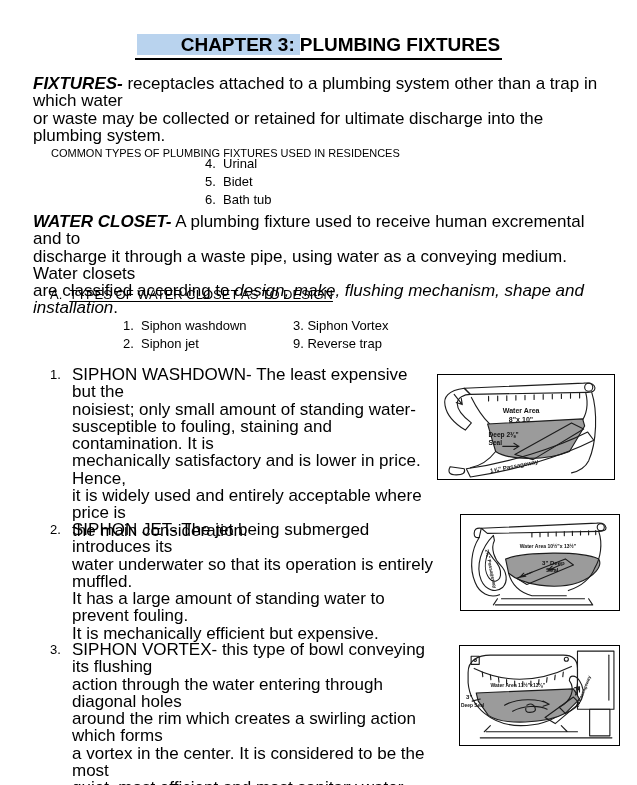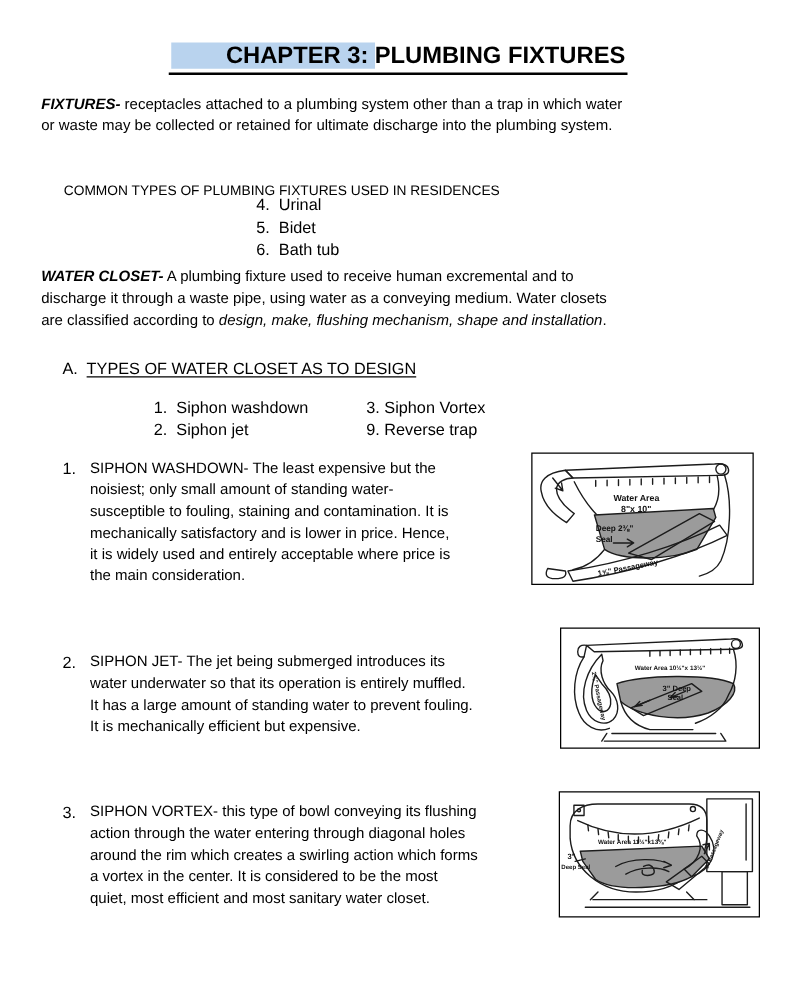--- a/index.html
+++ b/index.html
@@ -11,30 +11,30 @@
   html,body{margin:0;padding:0;background:var(--paper);}
   .page{
     position:relative;width:637px;height:785px;background:var(--paper);
     font-family:"Liberation Sans","DejaVu Sans",sans-serif;color:var(--ink);
     overflow:hidden;
   }
   .title{position:absolute;top:33px;left:0;width:100%;text-align:center;margin:0;
     font-size:19px;font-weight:bold;line-height:24px;}
   .title-line{display:inline-block;border-bottom:2px solid #000;padding:0 2px 1px 2px;}
   .hl{background:var(--highlight);padding-right:5px;padding-left:44px;}
-  .para{position:absolute;margin:0;font-size:12px;line-height:17.3px;white-space:pre-line;}
+  .para{position:absolute;margin:0;font-size:17px;line-height:17.3px;white-space:pre-line;}
   .lead{font-weight:bold;font-style:italic;}
   .ital{font-style:italic;}
   .heading{position:absolute;margin:18px;font-size:11px;font-weight:normal;line-height:17px;}
   .list-col{position:absolute;font-size:13px;line-height:18px;}
   .sec-head{position:absolute;font-size:13px;line-height:17px;}
   .sec-letter{margin-right:7px;}
   .sec-text{text-decoration:underline;text-underline-offset:2px;}
   .item-num{position:absolute;font-size:13px;line-height:17.3px;}
-  .fig{position:absolute;margin:4px;background:#fff;border:1.5px solid #000;box-sizing:border-box;}
+  .fig{position:absolute;margin:16px;background:#fff;border:1.5px solid #000;box-sizing:border-box;}
   .fig svg{display:block;width:100%;height:100%;}
   .ln path,.ln circle,.ln rect{stroke:#1c1c1c;stroke-width:1.1;fill:none;stroke-linecap:round;stroke-linejoin:round;}
   .pw{fill:#ffffff;}
   .ps{fill:#e6e6e6;stroke:none !important;}
   .water{fill:var(--water-fill) !important;}
   .shade{fill:#c9c9c9;stroke:none !important;}
   svg text{font-family:"Liberation Sans","DejaVu Sans",sans-serif;font-weight:bold;fill:#111;}
 </style>
 </head>
 <body>

